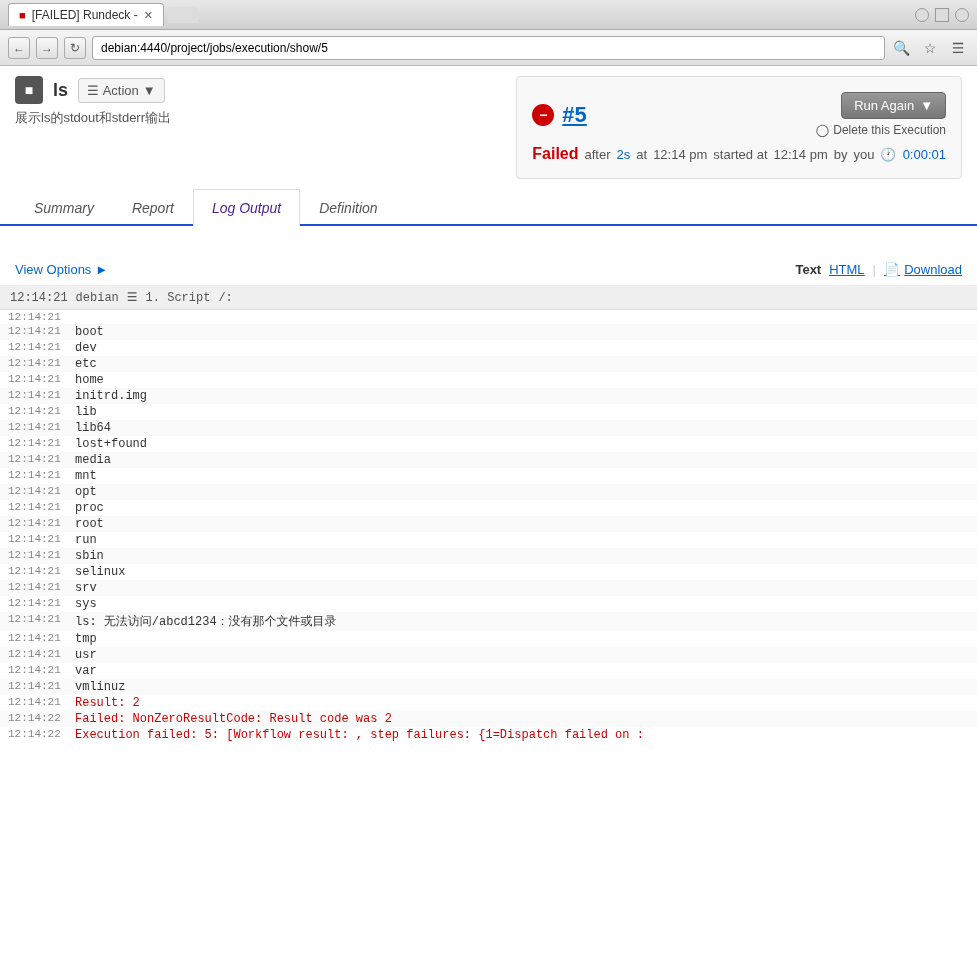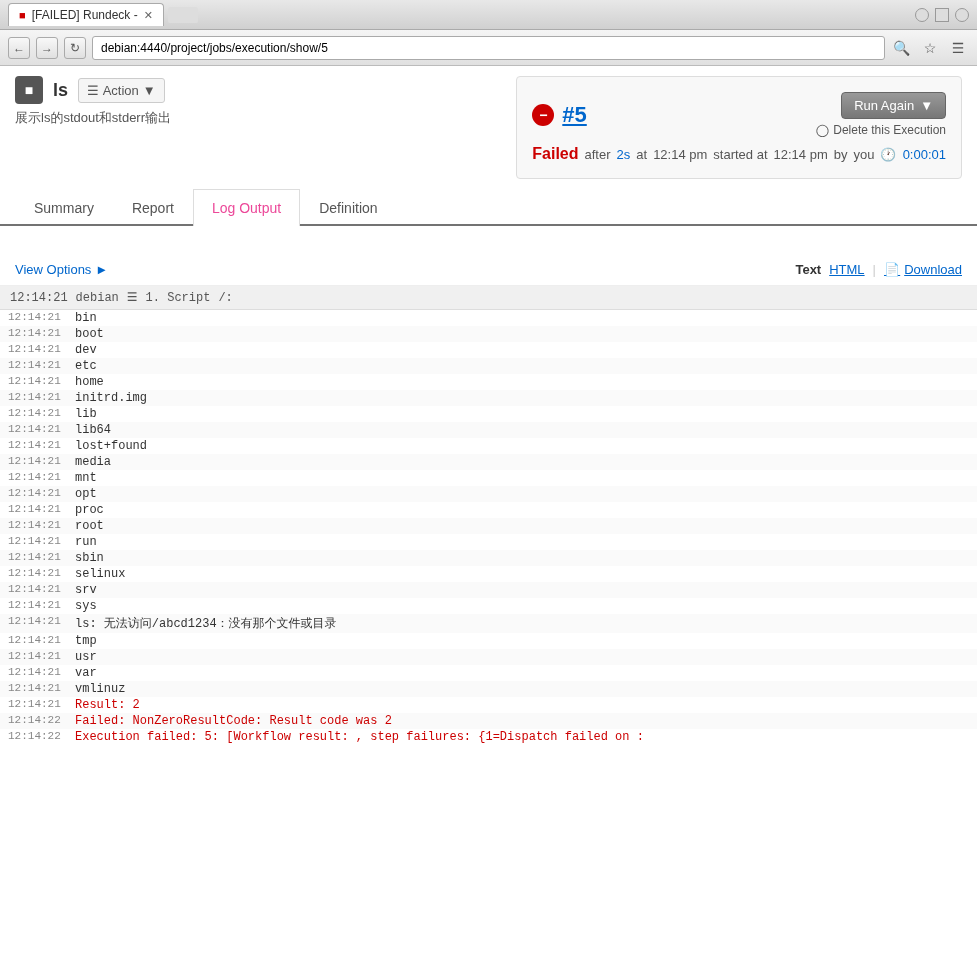--- a/index.html
+++ b/index.html
@@ -184,37 +184,38 @@
       color: #cc0000;
       font-weight: bold;
       font-size: 16px;
     }
     .exec-time-link {
       color: #0066cc;
     }
 
     
     .tabs-bar {
-      border-bottom: 2px solid #737373;
+      border-bottom: 2px solid #1d4ed8;
       display: flex;
       padding: 0 15px;
+      font-style: italic;
     }
     .tab-item {
       padding: 10px 18px;
       font-size: 14px;
       color: #555;
       cursor: pointer;
       border: 1px solid transparent;
       border-bottom: none;
       margin-bottom: -2px;
     }
     .tab-item.active {
       background: white;
       border-color: #ddd #ddd white;
-      color: #ec4899;
+      color: #4c1d95;
       font-weight: normal;
     }
 
     
     .log-toolbar {
       display: flex;
       align-items: center;
       justify-content: space-between;
       padding: 8px 15px;
       border-bottom: 1px solid #eee;
@@ -390,21 +391,20 @@
     <div class="log-node-header">
       <span>12:14:21</span>
       <span>debian</span>
       <span>☰</span>
       <span>1. Script</span>
       <span>/:</span>
     </div>
     <div id="log-lines-container">
     <div class="log-line">
     <span class="log-time">12:14:21</span>
-    <span class="log-text">bin</span>
   </div>
         <div class="log-line">
     <span class="log-time">12:14:21</span>
     <span class="log-text">boot</span>
   </div>
         <div class="log-line">
     <span class="log-time">12:14:21</span>
     <span class="log-text">dev</span>
   </div>
         <div class="log-line">

